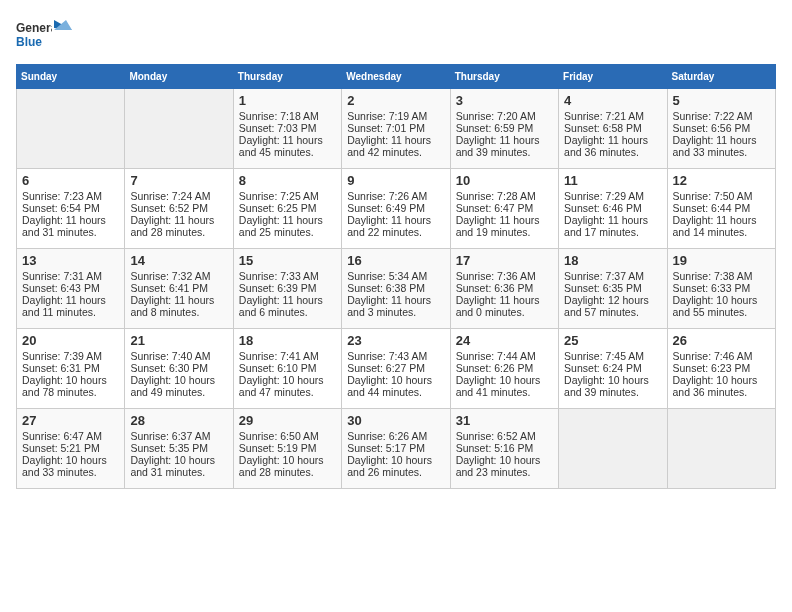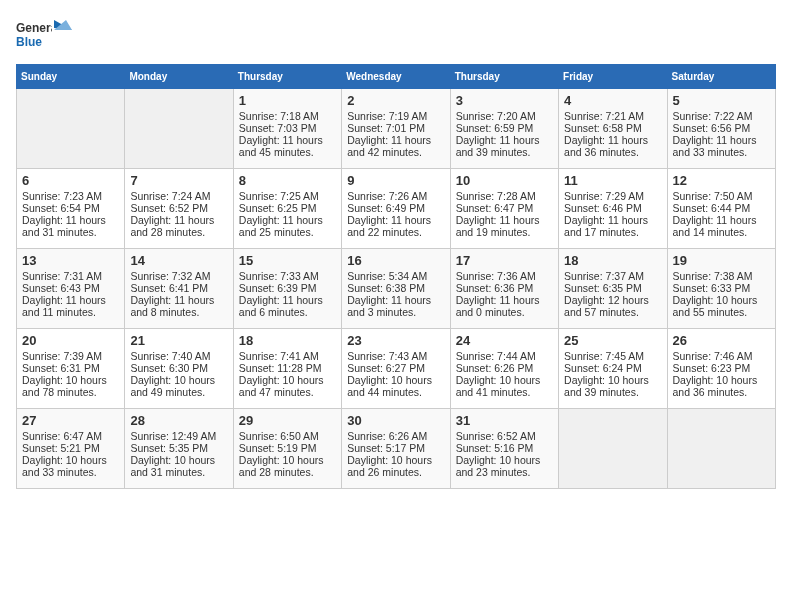--- a/index.html
+++ b/index.html
@@ -237,21 +237,21 @@
         </td>
         <td>
           <span class="day-number">21</span>
           <div>Sunrise: 7:40 AM</div>
           <div>Sunset: 6:30 PM</div>
           <div>Daylight: 10 hours and 49 minutes.</div>
         </td>
         <td>
           <span class="day-number">18</span>
           <div>Sunrise: 7:41 AM</div>
-          <div>Sunset: 11:28 PM</div>
+          <div>Sunset: 6:10 PM</div>
           <div>Daylight: 10 hours and 47 minutes.</div>
         </td>
         <td>
           <span class="day-number">23</span>
           <div>Sunrise: 7:43 AM</div>
           <div>Sunset: 6:27 PM</div>
           <div>Daylight: 10 hours and 44 minutes.</div>
         </td>
         <td>
           <span class="day-number">24</span>
@@ -274,21 +274,21 @@
       </tr>
       <tr>
         <td>
           <span class="day-number">27</span>
           <div>Sunrise: 6:47 AM</div>
           <div>Sunset: 5:21 PM</div>
           <div>Daylight: 10 hours and 33 minutes.</div>
         </td>
         <td>
           <span class="day-number">28</span>
-          <div>Sunrise: 12:49 AM</div>
+          <div>Sunrise: 6:37 AM</div>
           <div>Sunset: 5:35 PM</div>
           <div>Daylight: 10 hours and 31 minutes.</div>
         </td>
         <td>
           <span class="day-number">29</span>
           <div>Sunrise: 6:50 AM</div>
           <div>Sunset: 5:19 PM</div>
           <div>Daylight: 10 hours and 28 minutes.</div>
         </td>
         <td>

